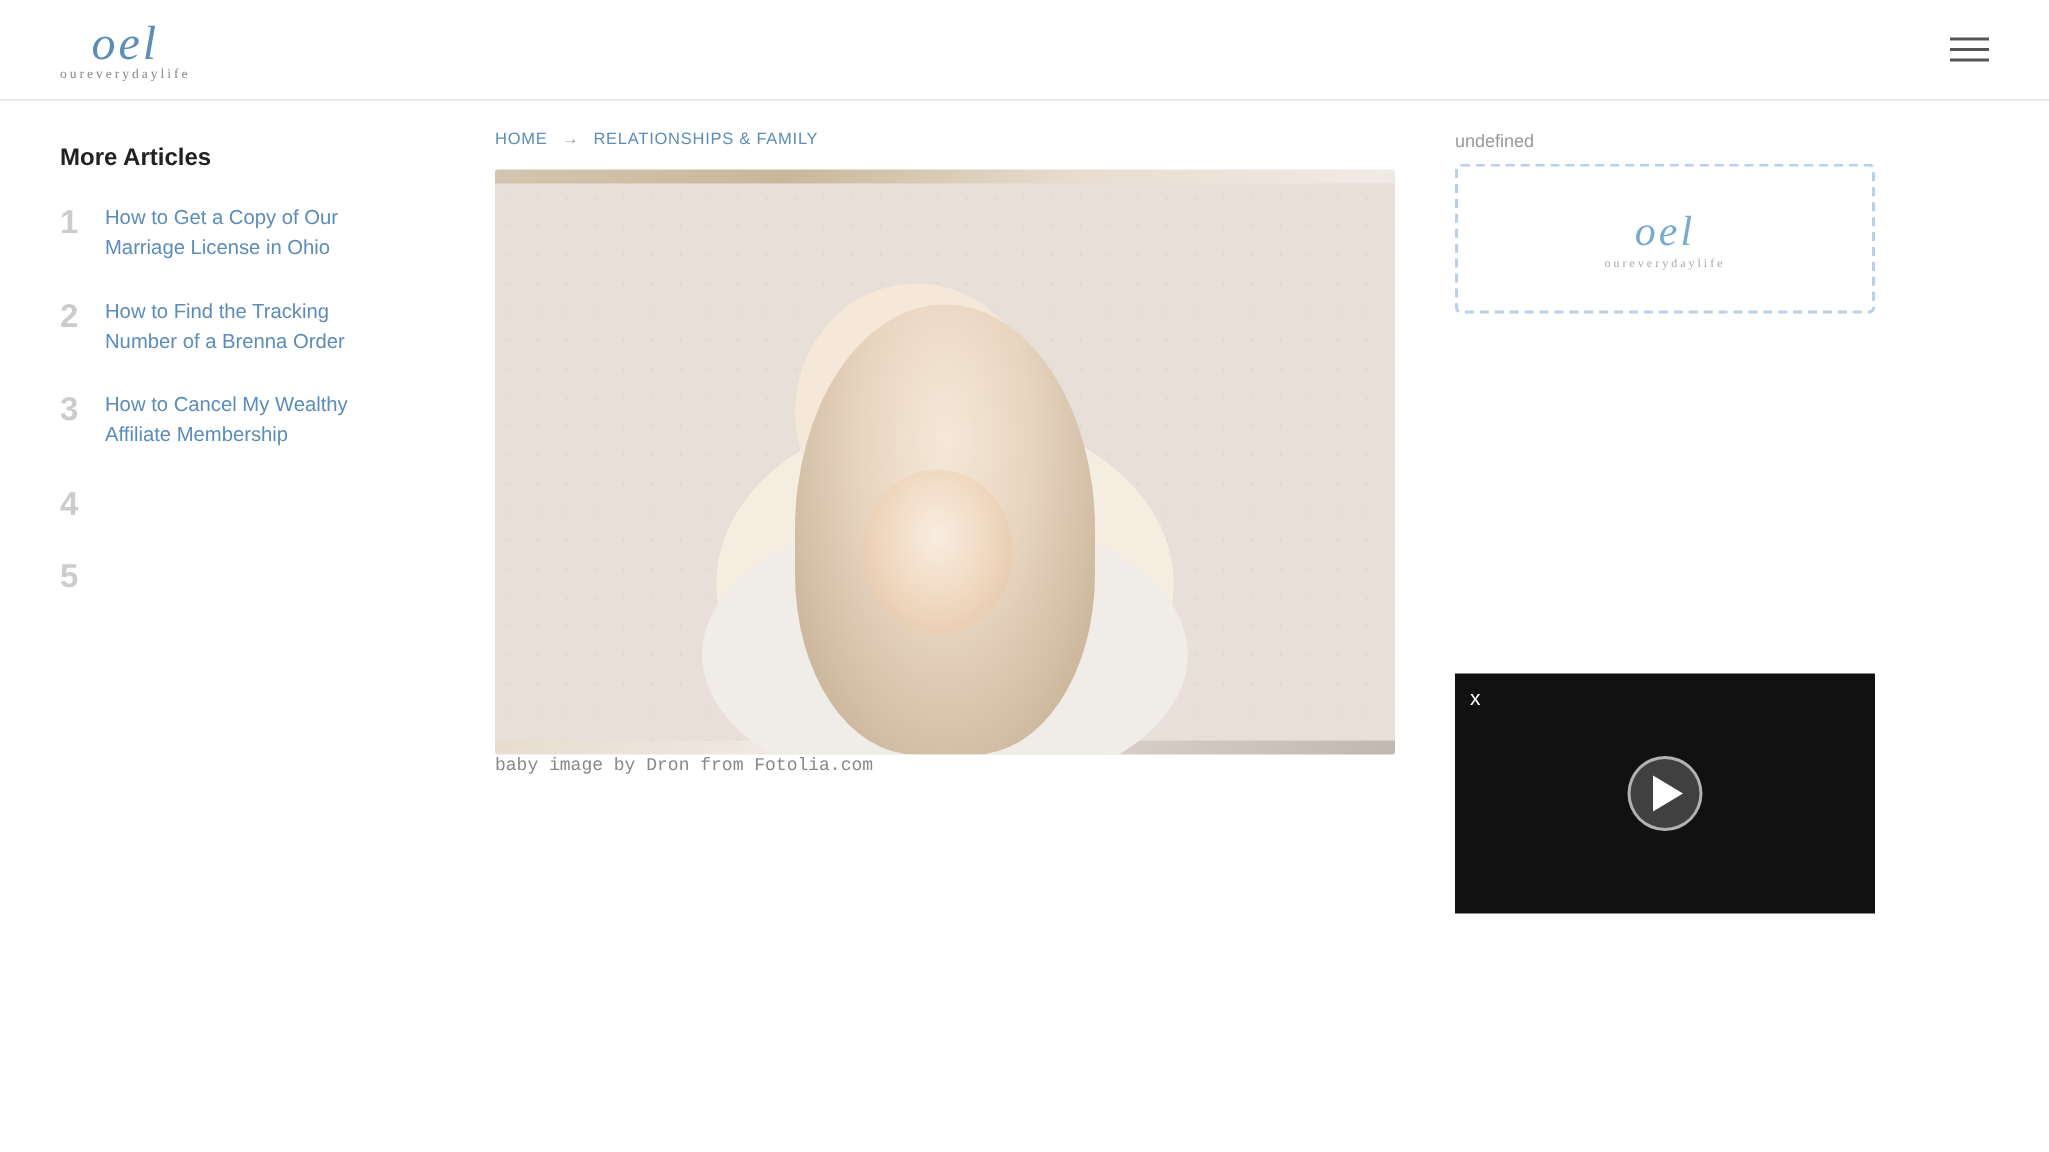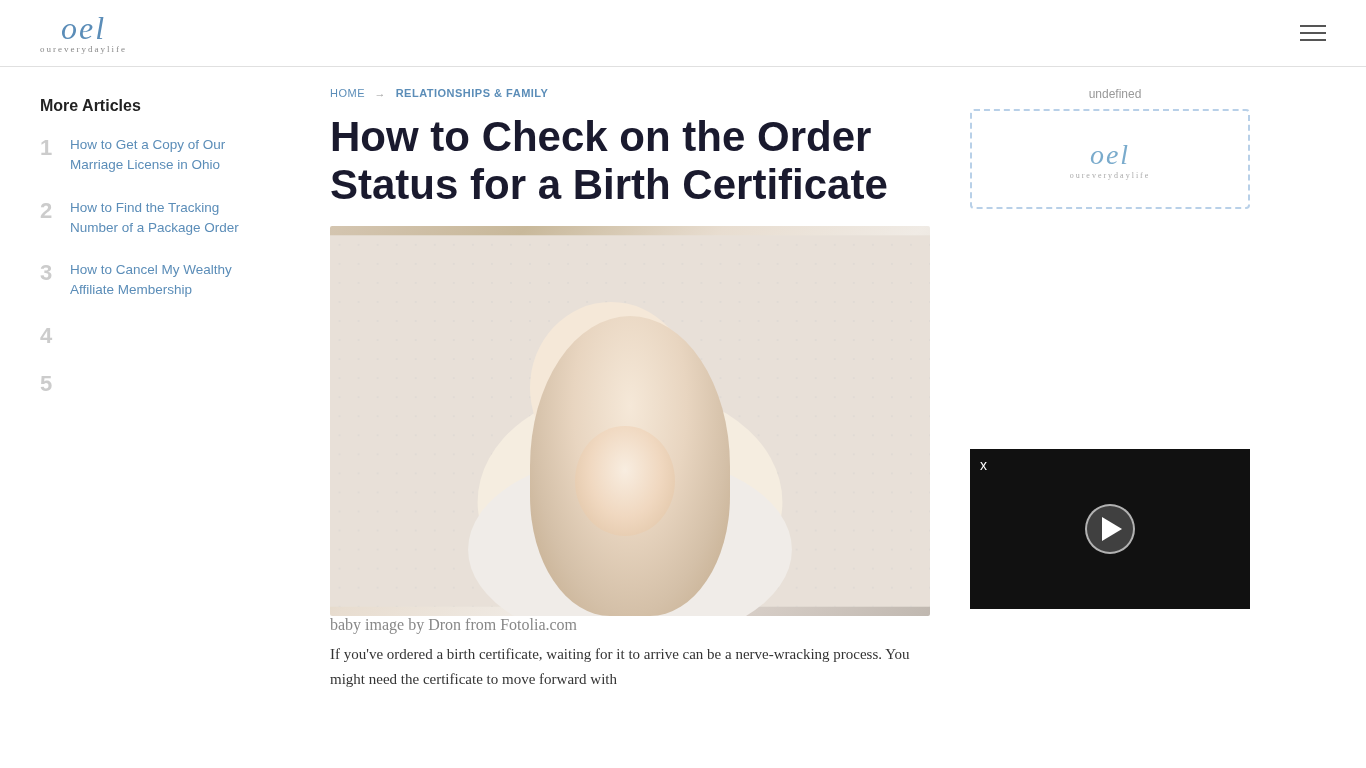--- a/index.html
+++ b/index.html
@@ -163,40 +163,39 @@
       position: absolute;
       bottom: 80px;
       left: 50%;
       transform: translateX(-55%);
       width: 100px;
       height: 110px;
       background: radial-gradient(ellipse at 50% 40%, #f8ede0 0%, #f0d8c0 50%, #ddc0a0 100%);
       border-radius: 50%;
     }
     .image-caption {
-      font-size: 16px;
+      font-size: 12px;
       color: #888;
-      font-family: Liberation Serif, serif;
+      font-family: Liberation Mono, monospace;
       margin-bottom: 0;
     }
 
     
     .article-body {
       font-size: 15px;
       line-height: 1.7;
       color: #333;
       font-family: Georgia, serif;
     }
 
     
     .right-sidebar {
       width: 300px;
       flex-shrink: 0;
       padding-left: 10px;
-      text-align: center;
     }
     .ad-label {
       font-size: 12px;
       color: #999;
       font-family: Arial, sans-serif;
       margin-bottom: 8px;
     }
     .ad-box {
       width: 280px;
       height: 100px;
@@ -283,21 +282,21 @@
     <h3 class="more-articles-title">More Articles</h3>
     <ul class="article-list">
 
       <li class="article-item">
         <span class="article-number">1</span>
         <a class="article-link" href="#">How to Get a Copy of Our Marriage License in Ohio</a>
       </li>
 
       <li class="article-item">
         <span class="article-number">2</span>
-        <a class="article-link" href="#">How to Find the Tracking Number of a Package Order</a>
+        <a class="article-link" href="#">How to Find the Tracking Number of a Brenna Order</a>
       </li>
 
       <li class="article-item">
         <span class="article-number">3</span>
         <a class="article-link" href="#">How to Cancel My Wealthy Affiliate Membership</a>
       </li>
 
       <li class="article-item">
         <span class="article-number">4</span>
       </li>
@@ -307,24 +306,23 @@
       </li>
 
     </ul>
   </aside>
 
   <main class="content-area">
 
     <nav class="breadcrumb">
       <a href="#" style="color:#5b8db8;text-decoration:none;">HOME</a>
       <span class="breadcrumb-sep">→</span>
-      <a href="#" style="color:#5b8db8;text-decoration:none;font-weight:bold;">RELATIONSHIPS &amp; FAMILY</a>
+      <a href="#" style="color:#5b8db8;text-decoration:none;">RELATIONSHIPS &amp; FAMILY</a>
     </nav>
 
-    <h1 class="article-title">How to Check on the Order Status for a Birth Certificate</h1>
 
 
     <div class="article-image-container">
       <div class="article-image">
         
         <svg width="100%" height="100%" viewBox="0 0 630 390" xmlns="http://www.w3.org/2000/svg">
 
           <rect width="630" height="390" fill="#e8e0d8"></rect>
 
           <rect width="630" height="390" fill="url(#bg-pattern)" opacity="0.4"></rect>
@@ -348,23 +346,20 @@
           <defs>
             <pattern id="bg-pattern" width="20" height="20" patternUnits="userSpaceOnUse">
               <circle cx="10" cy="10" r="1" fill="#ccc"></circle>
             </pattern>
           </defs>
         </svg>
       </div>
       <p class="image-caption">baby image by Dron from Fotolia.com</p>
     </div>
 
-    <div class="article-body">
-      <p>If you've ordered a birth certificate, waiting for it to arrive can be a nerve-wracking process. You might need the certificate to move forward with</p>
-    </div>
 
   </main>
 
   <aside class="right-sidebar">
 
     <div class="ad-label">undefined</div>
 
     <div class="ad-box">
       <div class="ad-logo-text">oel</div>
       <div class="ad-logo-sub">oureverydaylife</div>

